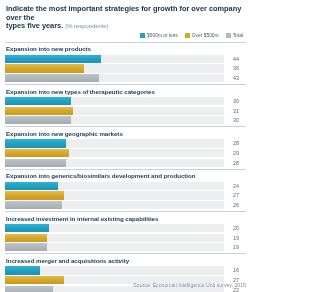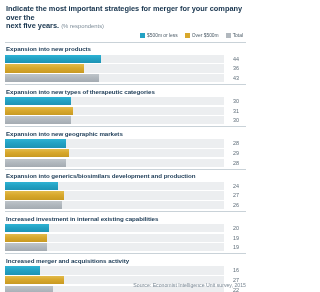--- a/index.html
+++ b/index.html
@@ -126,23 +126,23 @@
     white-space: nowrap;
   }
 </style>
 </head>
 <body>
 
 <div id="chart-root">
 
   <div class="title-block">
     <div class="chart-title">
-      <span>Indicate the most important strategies for merger for your company over the</span>
+      <span>Indicate the most important strategies for growth for over company over the</span>
       <span class="title-line2">
-        <span>next five years.</span>
+        <span>types five years.</span>
         <span class="chart-subtitle">(% respondents)</span>
       </span>
     </div>
   </div>
 
   <div class="legend">
       <div class="legend-item">
         <span class="legend-swatch" style="background: rgb(35, 162, 196);"></span>
         <span class="legend-label">$500m or less</span>
       </div>

